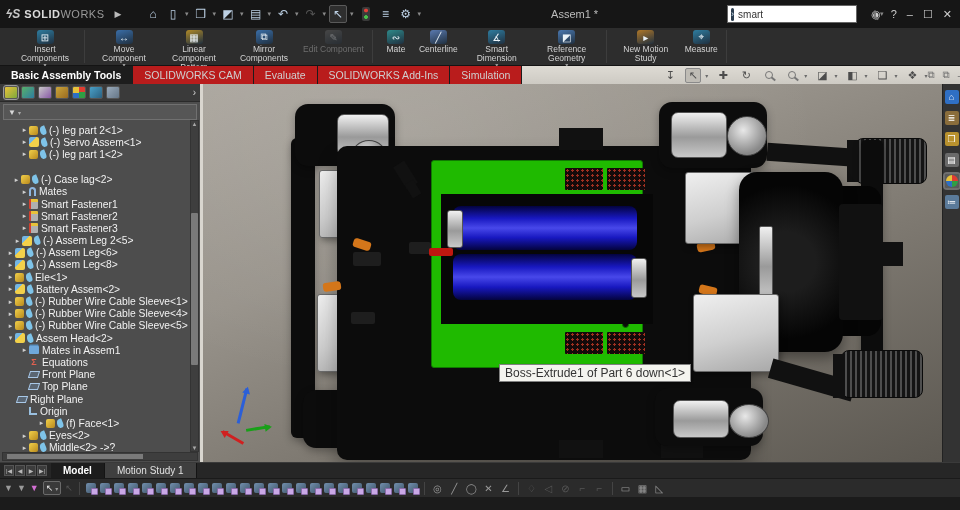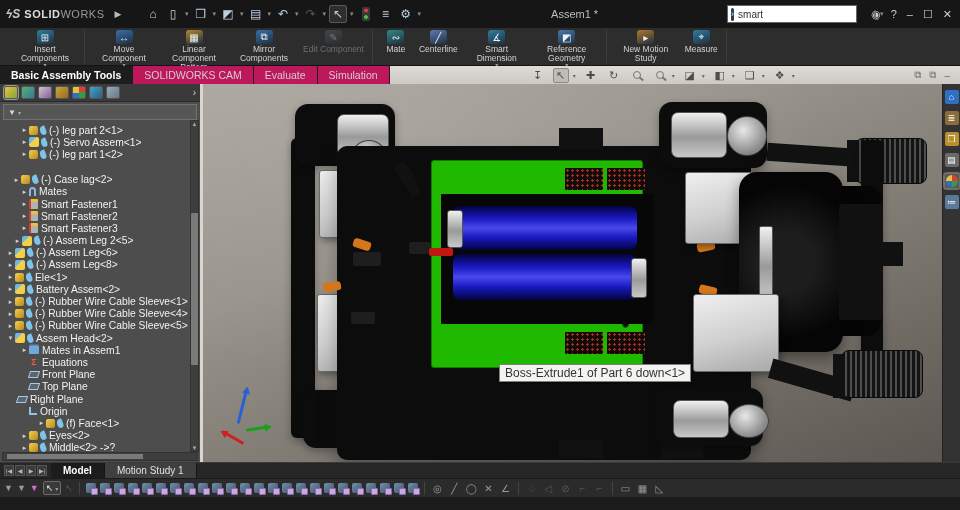--- a/index.html
+++ b/index.html
@@ -38,21 +38,21 @@
   .rbtn{display:flex;flex-direction:column;align-items:center;max-width:70px;min-width:38px;padding:0 4px;cursor:default;}
   .ricon{width:17px;height:14px;border-radius:3px;display:flex;align-items:center;justify-content:center;font-size:10px;color:#eaf2f8;margin-top:1px;}
   .rlabel{font-size:8.5px;line-height:9px;color:#d4d4d4;text-align:center;margin-top:1px;}
   .rcaret{font-size:6px;color:#9a9a9a;line-height:5px;}
   .rbtn.disabled .rlabel{color:#6e6e6e;}
   .rbtn.disabled .ricon{opacity:.35;}
 
   
   .tabrow{height:18px;display:flex;background:#141414;}
   .cmdtabs{display:flex;}
-  .ctab{padding:0 11px;font-size:10.5px;display:flex;align-items:center;background:#be185d;color:#cfcfcf;border-right:1px solid #1c1c1c;white-space:nowrap;}
+  .ctab{padding:0 11px;font-size:10.5px;display:flex;align-items:center;background:#b91c1c;color:#cfcfcf;border-right:1px solid #1c1c1c;white-space:nowrap;}
   .ctab.active{background:#1d1d1d;color:#fff;font-weight:bold;}
   .vstrip{flex:1;background:linear-gradient(#dedbd4,#cdcac3);display:flex;align-items:center;}
   .headsup{display:flex;align-items:center;gap:7px;margin-left:140px;}
   .hu{position:relative;display:inline-flex;align-items:center;justify-content:center;width:16px;height:15px;color:#4c4c4c;font-size:11px;}
   .hu.active{border:1px solid #8a8a8a;background:#bfbcb5;border-radius:2px;}
   .hucaret{font-size:6px;color:#6a6a6a;margin-left:-3px;}
   .vwin{margin-left:auto;display:flex;align-items:center;gap:8px;padding-right:10px;color:#6e6e6e;font-size:10px;}
   .ball{width:12px;height:12px;border-radius:50%;background:conic-gradient(#e03c31 0 25%,#2f9e44 25% 50%,#2f6fc4 50% 75%,#e8c23a 75% 100%);}
 
   
@@ -262,20 +262,21 @@
         </div>
       </div>
       <div class="rsep"></div>
     </div>
 
   <div class="tabrow">
     <div class="cmdtabs">
         <div class="ctab active">Basic Assembly Tools</div>
         <div class="ctab">SOLIDWORKS CAM</div>
         <div class="ctab">Evaluate</div>
+        <div class="ctab">SOLIDWORKS Add-Ins</div>
         <div class="ctab">Simulation</div>
       </div>
     <div class="vstrip">
       <div class="headsup">
           <span class="hu">↧</span>
           <span class="hu active">↖</span>
           <span class="hucaret">▾</span>
           <span class="hu">✚</span>
           <span class="hu">↻</span>
           <span class="hu">

